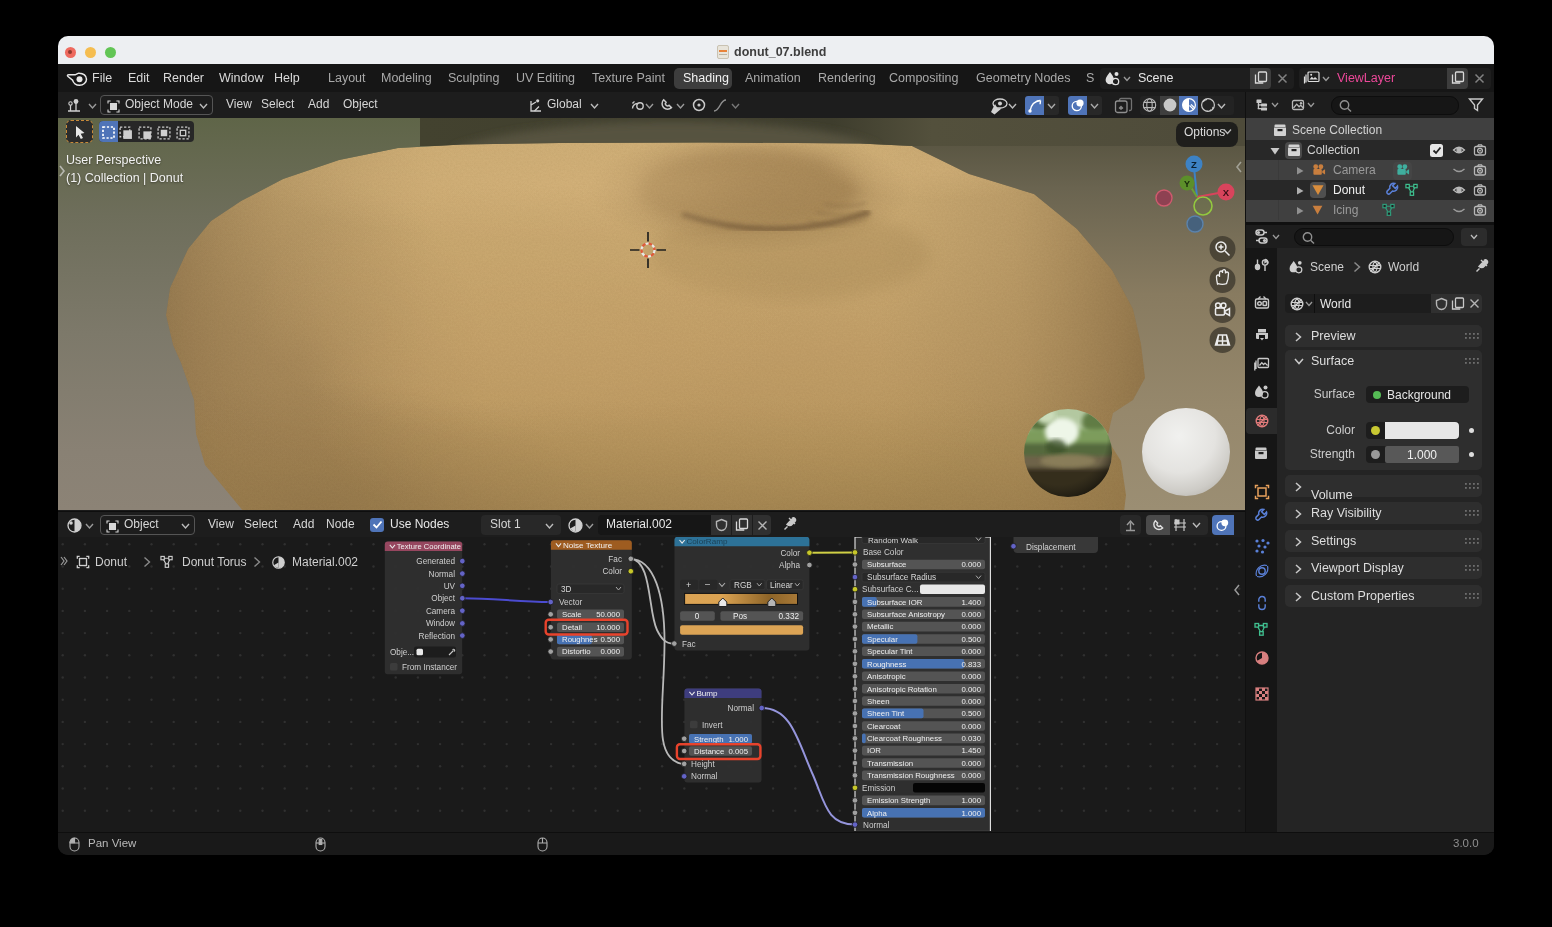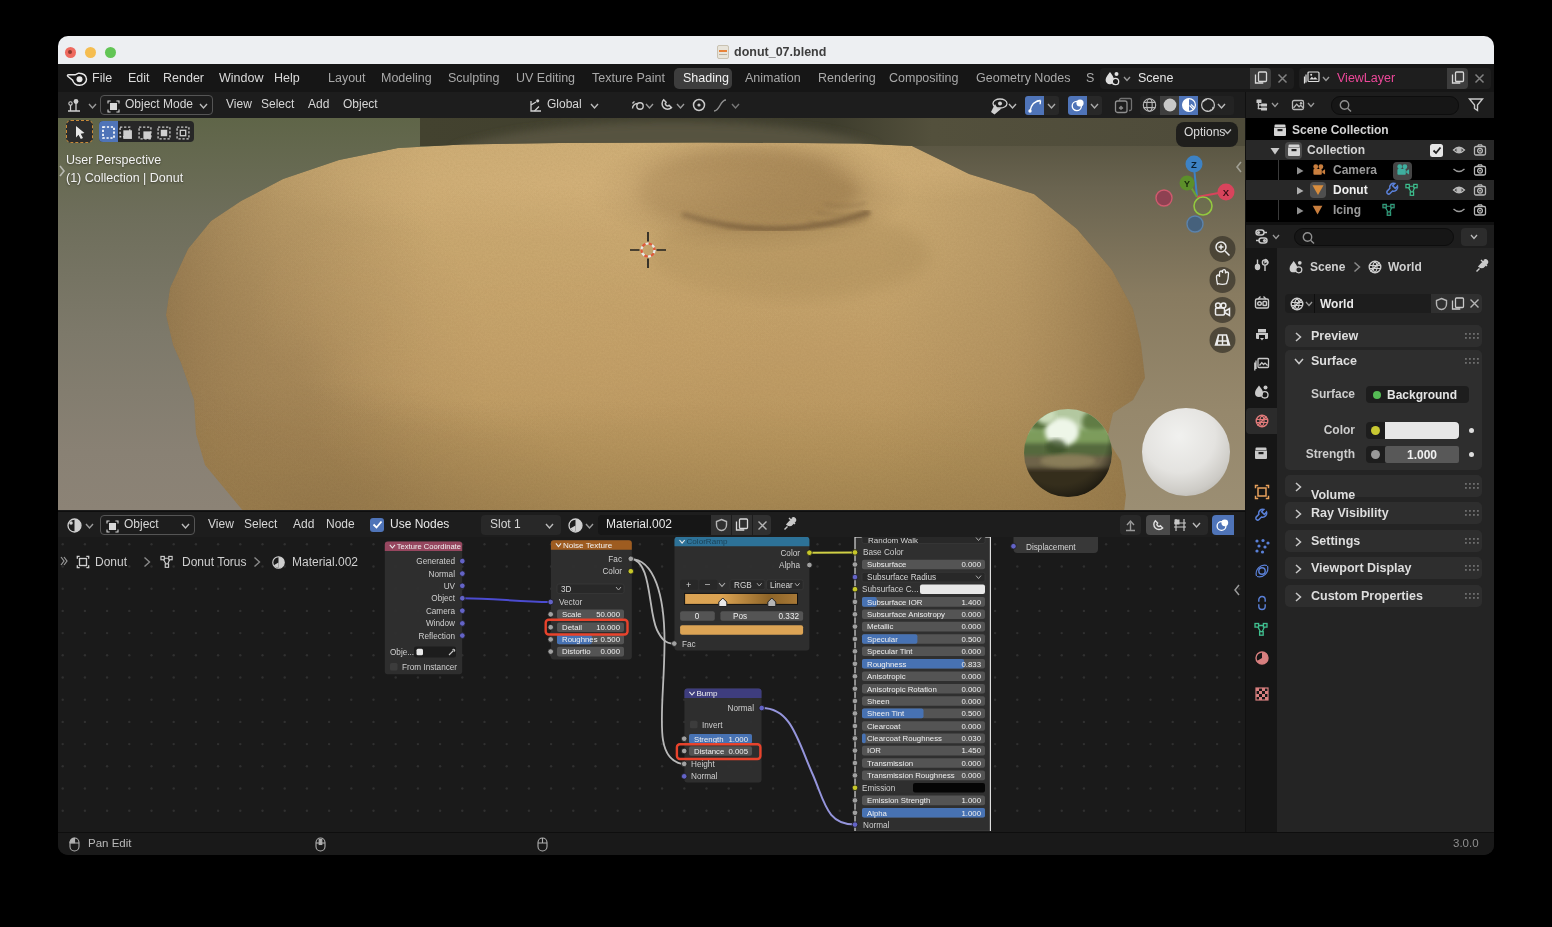--- a/index.html
+++ b/index.html
@@ -430,21 +430,21 @@
       <rect x="5" y="5" width="7" height="7" fill="#cfcfcf"></rect>
     </svg>
 <svg class="ab" style="left:99px;top:90px" width="14" height="14" viewBox="0 0 13 13">
       <rect x="1" y="1" width="11" height="11" fill="none" stroke="#cfcfcf" stroke-width="1.2" stroke-dasharray="2.1 1.6"></rect>
       <rect x="3.5" y="3.5" width="6" height="6" fill="#cfcfcf"></rect>
     </svg>
 <svg class="ab" style="left:118px;top:90px" width="14" height="14" viewBox="0 0 13 13">
       <rect x="1" y="1" width="11" height="11" fill="none" stroke="#cfcfcf" stroke-width="1.2" stroke-dasharray="2.1 1.6"></rect>
       <rect x="4" y="4" width="5" height="5" fill="none" stroke="#cfcfcf" stroke-width="1.2"></rect>
     </svg>
-<div class="ab" style="left:1187px;top:56px;width:249px;height:740px;background:#000000;border-left:1px solid #101010;font-weight:bold;">
+<div class="ab" style="left:1187px;top:56px;width:249px;height:740px;background:#404040;border-left:1px solid #101010;">
 <div class="ab" style="left:0;top:0;width:249px;height:26px;background:#1d1d1d;"></div>
 <svg class="ab" style="left:9px;top:6px" width="15" height="14" viewBox="0 0 15 14">
         <g fill="#c9c9c9">
           <rect x="1.5" y="1.5" width="5" height="3.6" rx="0.6"></rect>
           <rect x="6" y="5.6" width="6" height="3" rx="0.6"></rect>
           <rect x="6" y="9.6" width="6" height="3" rx="0.6"></rect>
           <rect x="2.8" y="4" width="1.3" height="7"></rect>
           <rect x="2.8" y="10" width="3.5" height="1.3"></rect>
           <rect x="2.8" y="6.3" width="3.5" height="1.3"></rect>
         </g>
@@ -2048,21 +2048,21 @@
  <div class="txt" style="left:234px;top:3px;font-size:12px;color:#cfcfcf;">Material.002</div>
 </div>
 <div class="ab" style="left:0;top:796px;width:1436px;height:23px;background:#191919;border-top:1px solid #0e0e0e;">
  <svg class="ab" style="left:11px;top:4px" width="12" height="16">
         <g fill="none" stroke="#b0b0b0" stroke-width="1.1">
           <rect x="1" y="1" width="9" height="13" rx="4.5"></rect>
           <path d="M5.5,1 v5 M1,6 h9"></path>
           <path d="M5.5,1.2 a4.5,4.5 0 0 0 -4.5,4.5 h4.5 Z" fill="#b0b0b0"></path>
         </g>
       </svg>
- <div class="txt" style="left:30px;top:4px;font-size:11.5px;color:#b9b9b9;">Pan Edit</div>
+ <div class="txt" style="left:30px;top:4px;font-size:11.5px;color:#b9b9b9;">Pan View</div>
  <svg class="ab" style="left:257px;top:4px" width="12" height="16">
         <g fill="none" stroke="#b0b0b0" stroke-width="1.1">
           <rect x="1" y="1" width="9" height="13" rx="4.5"></rect>
           <path d="M1,6 h9"></path>
           <rect x="4.2" y="2.5" width="2.6" height="5" fill="#b0b0b0"></rect>
         </g>
       </svg>
  <svg class="ab" style="left:479px;top:4px" width="12" height="16">
         <g fill="none" stroke="#b0b0b0" stroke-width="1.1">
           <rect x="1" y="1" width="9" height="13" rx="4.5"></rect>

